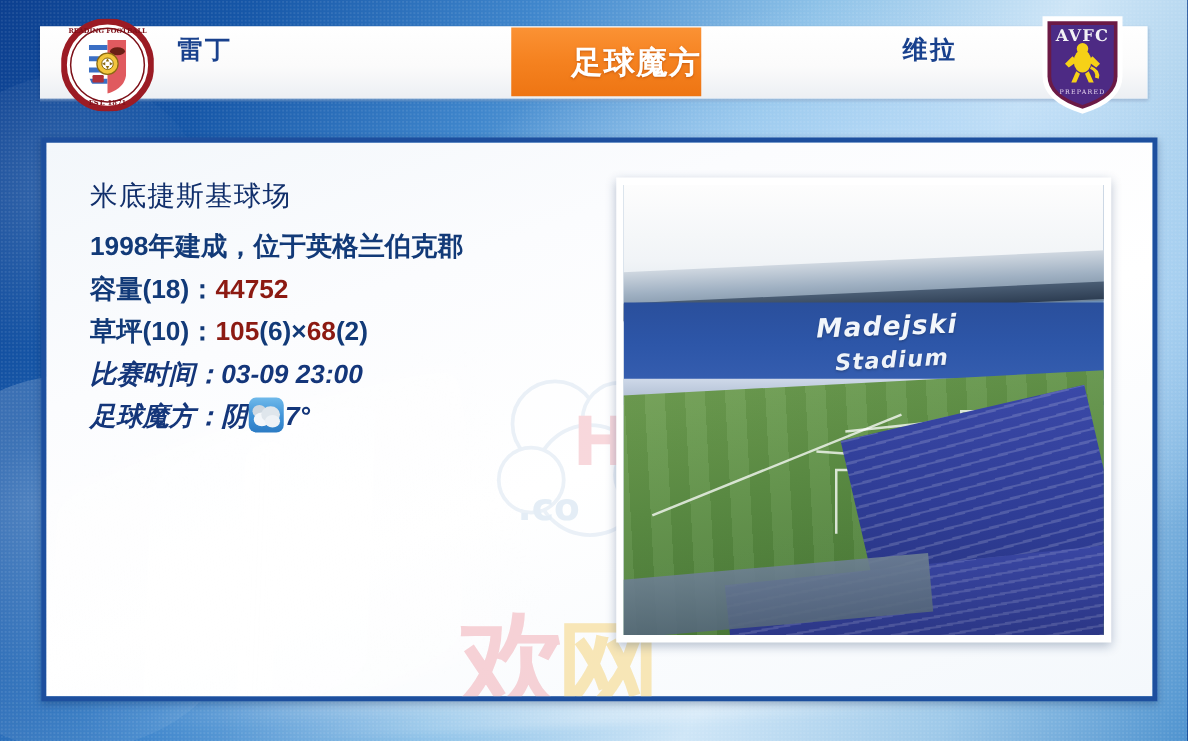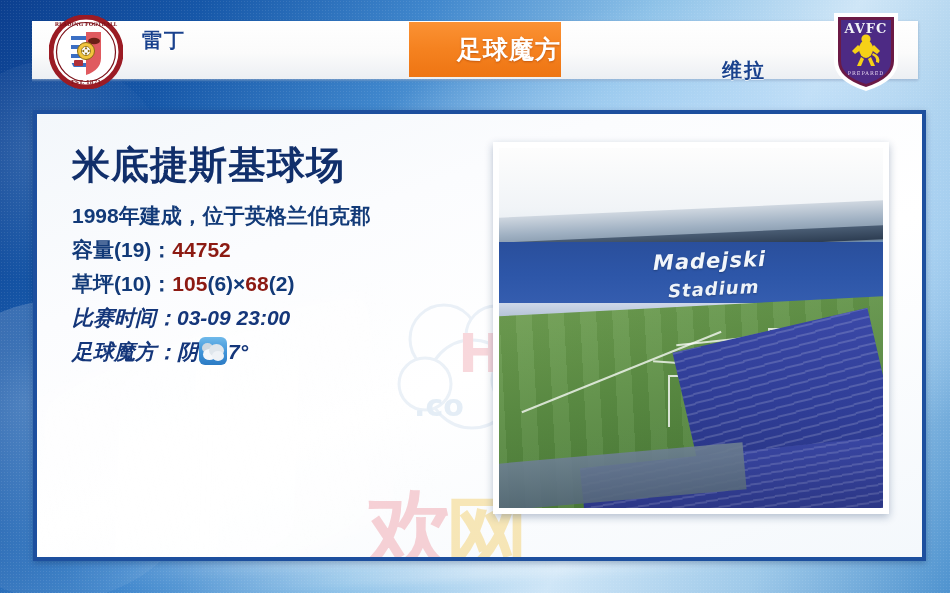--- a/index.html
+++ b/index.html
@@ -52,21 +52,21 @@
     content:"";position:absolute;left:0;right:0;bottom:-3px;height:3px;
     background:linear-gradient(180deg,rgba(170,195,225,.55),rgba(170,195,225,0));
   }
   .home-crest{position:absolute;left:49px;top:15px;width:74px;height:74px;z-index:5;}
   .away-crest{position:absolute;left:828px;top:7px;width:76px;height:88px;z-index:5;}
   .team-name{
     position:absolute;top:30px;font-size:20px;font-weight:bold;color:#19418d;
     letter-spacing:2px;line-height:1;text-shadow:0 1px 0 rgba(255,255,255,.7);
   }
   .team-home{left:142px;}
-  .team-away{left:722px;margin-top:30px;}
+  .team-away{left:722px;}
   .brand-logo{
     position:absolute;left:409px;top:22px;width:152px;height:55px;
     background:linear-gradient(180deg,#fb9234 0%,#f58220 48%,#ee7513 100%);
     display:flex;align-items:center;justify-content:flex-end;
   }
   .brand-logo span{
     font-size:25px;font-weight:bold;color:#ffffff;letter-spacing:1px;
     text-shadow:0 1px 2px rgba(160,60,0,.55);
   }
 
@@ -94,21 +94,21 @@
     font-family:"DejaVu Sans",sans-serif;line-height:1;
   }
   .wm-huan2{
     left:408px;top:380px;font-size:84px;font-weight:bold;color:#f5d98c;opacity:.62;
     font-family:"DejaVu Sans",sans-serif;line-height:1;
   }
 
   
   .info{position:absolute;left:35px;top:31px;width:420px;z-index:3;}
   .stadium-title{
-    font-size:38px;font-weight:bold;color:#112f6b;letter-spacing:1px;
+    font-size:22px;font-weight:normal;color:#112f6b;letter-spacing:1px;
     line-height:1.1;margin:0 0 12px 0;
   }
   .info-line{
     font-size:21px;font-weight:bold;color:#123a78;line-height:1.62;white-space:nowrap;
   }
   .info-line .num{color:#8c1a12;}
   .info-line .paren{color:#123a78;font-weight:bold;}
   .times{color:#14367a;font-style:italic;}
   .wicon{
     display:inline-block;vertical-align:-6px;width:28px;height:28px;border-radius:6px;margin:0 1px;
@@ -269,21 +269,21 @@
     </div>
     <div class="wm wm-huan">欢</div>
     <div class="wm wm-huan2">网</div>
 
     <div class="info">
       <h1 class="stadium-title">米底捷斯基球场</h1>
 
       <div class="info-line">1998年建成，位于英格兰伯克郡</div>
 
       <div class="info-line">
-        <span>容量(19)：</span><span class="num">44752</span>
+        <span>容量(18)：</span><span class="num">44752</span>
       </div>
 
       <div class="info-line">
         <span>草坪(10)：</span><span class="num">105</span><span class="paren">(6)</span><span>×</span><span class="num">68</span><span class="paren">(2)</span>
       </div>
 
       <div class="info-line times">
         <span>比赛时间：</span><span>03-09 23:00</span>
       </div>
 

